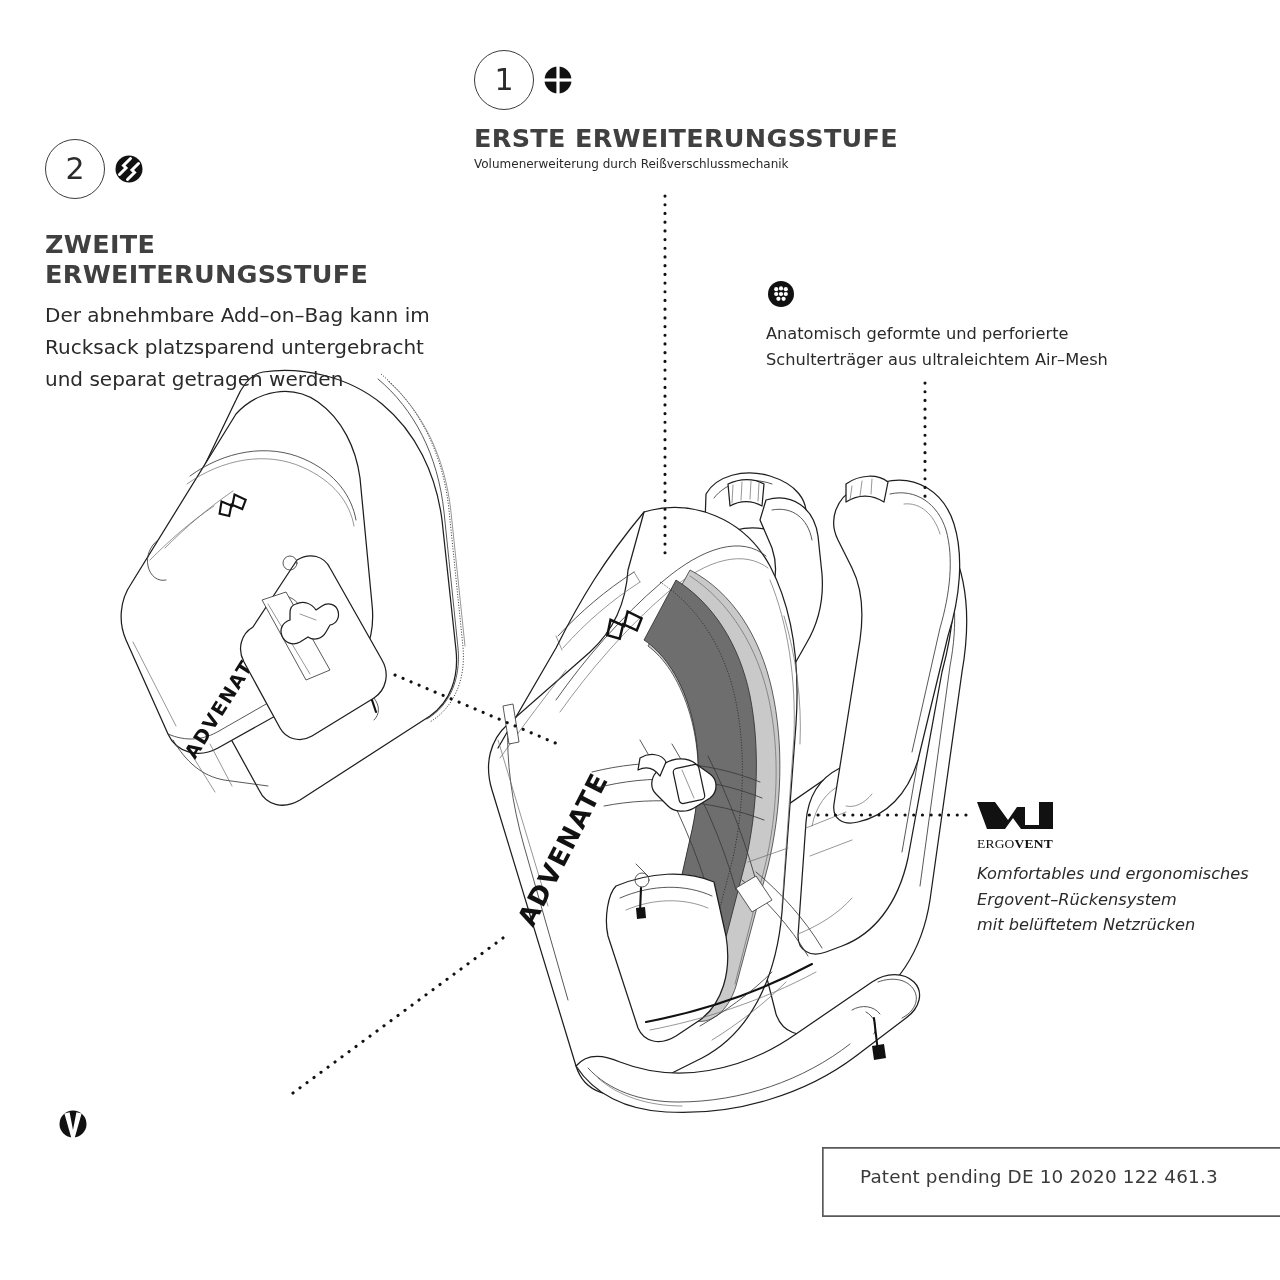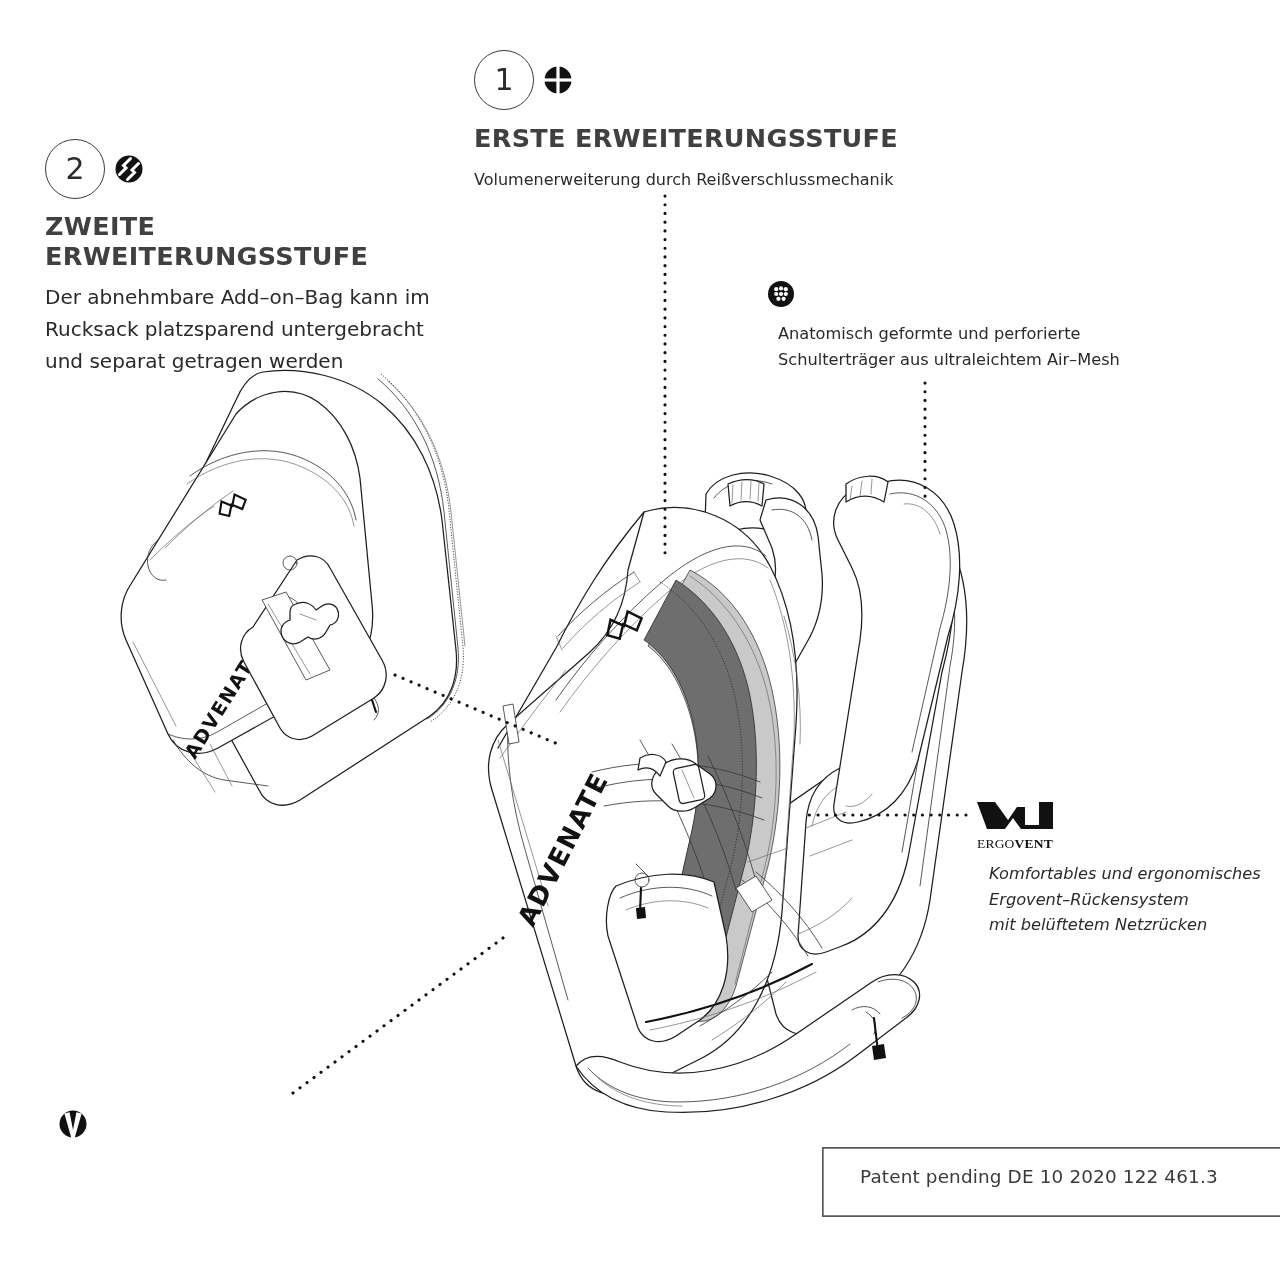--- a/index.html
+++ b/index.html
@@ -25,30 +25,30 @@
     letter-spacing:0;line-height:1;
     font-family:"DejaVu Sans","Liberation Sans",sans-serif;
   }
 
   
   .kicker-head{
     font-size:25.5px;font-weight:bold;letter-spacing:.3px;
     color:#404040;line-height:1.17;margin:0;white-space:pre-line;
   }
   .kicker-sub{
-    font-size:16px;font-weight:400;color:#2a2a2a;
-    line-height:1.3;margin:16px 0 0 0;
+    font-size:12px;font-weight:400;color:#2a2a2a;
+    line-height:1.3;margin:3px 0 0 0;
   }
   .body-txt{
     font-size:20px;font-weight:400;color:#2a2a2a;
     line-height:1.62;margin:0;white-space:pre-line;
   }
   .body-txt-tight{
     font-size:16.2px;font-weight:400;color:#2a2a2a;
-    line-height:1.58;margin:12px;white-space:pre-line;
+    line-height:1.58;margin:0;white-space:pre-line;
   }
 
   
   .icon-sq{display:block;}
 
   .ergo-wordmark{
     font-size:13.5px;letter-spacing:.2px;color:#111;margin-top:1px;
     font-family:Liberation Serif, serif;
   }
   .ergo-wordmark b{font-weight:bold;}
@@ -320,21 +320,21 @@
         <span>2</span>
       </div>
       <svg class="icon-sq" width="32" height="32" viewBox="0 0 32 32">
         <circle cx="16" cy="16" r="13.5" fill="#111"></circle>
         <g stroke="#ffffff" stroke-width="3" fill="none" stroke-linecap="round">
           <path d="M6.5 21.5 L13 15 L10.5 12.5 L17.5 5.5"></path>
           <path d="M25.5 10.5 L19 17 L21.5 19.5 L14.5 26.5"></path>
         </g>
       </svg>
     </div>
-    <h2 class="kicker-head" style="margin-top:13px;">ZWEITE
+    <h2 class="kicker-head" style="margin-top:31px;">ZWEITE
 ERWEITERUNGSSTUFE</h2>
     <p class="body-txt" style="margin-top:9px;">Der abnehmbare Add–on–Bag kann im
 Rucksack platzsparend untergebracht
 und separat getragen werden</p>
   </div>
 
   <div class="abs" style="left:766px;top:279px;">
     <svg class="icon-sq" width="30" height="30" viewBox="0 0 30 30">
       <circle cx="15" cy="15" r="13" fill="#111"></circle>
       <g fill="#ffffff">

